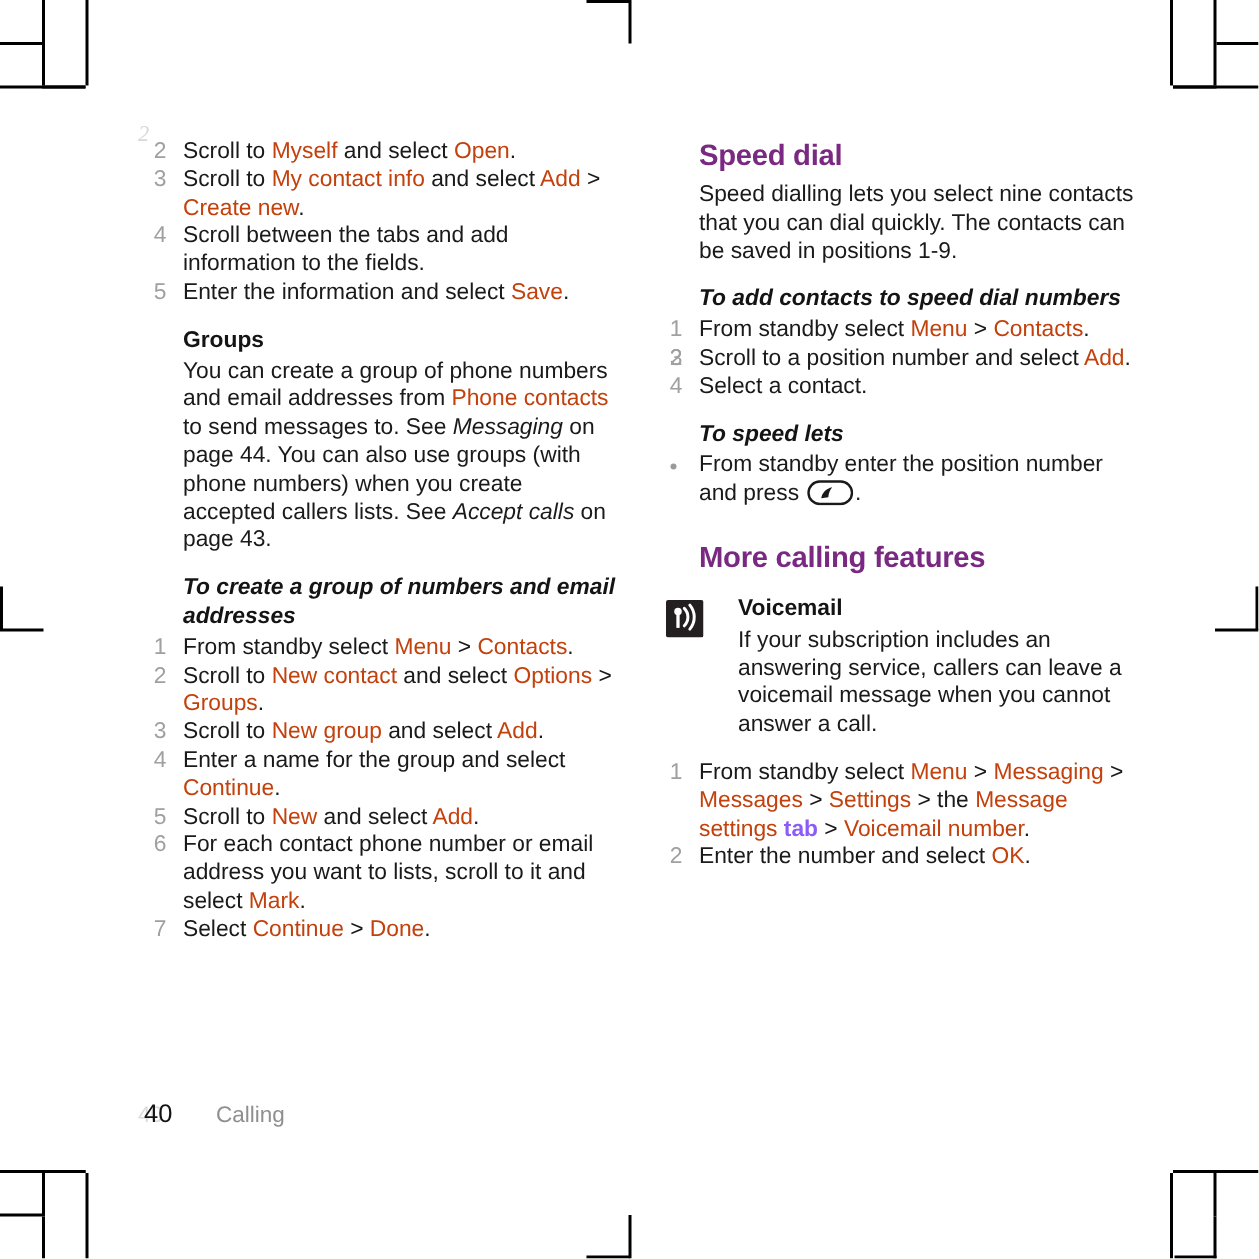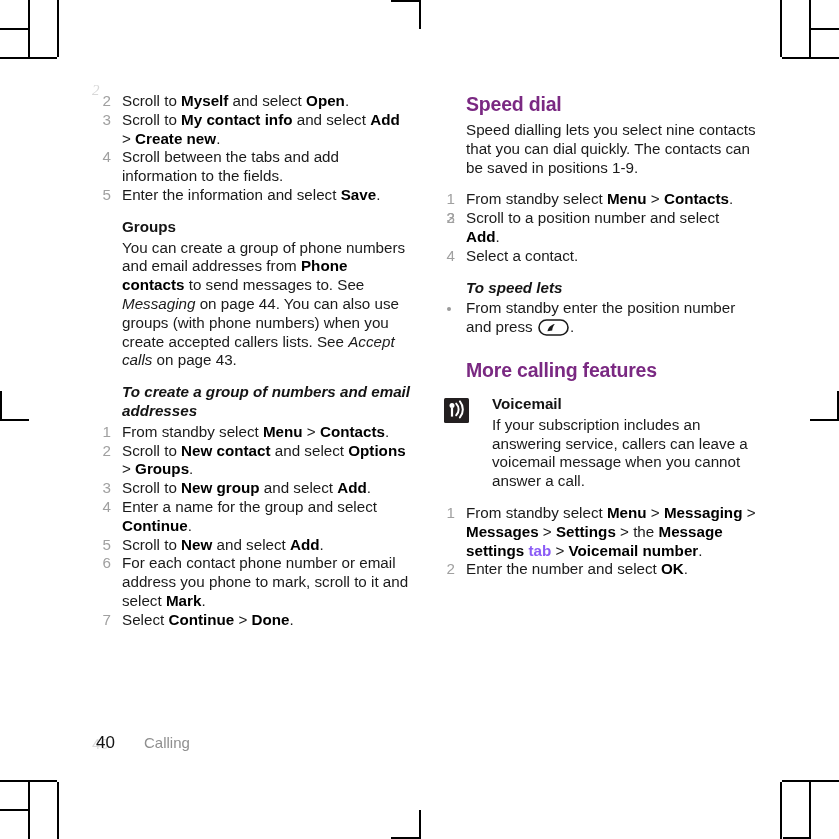--- a/index.html
+++ b/index.html
@@ -146,21 +146,21 @@
   ul.steps > li > .bullet {
     position: absolute;
     left: 7px;
     top: 7.5px;
     width: 4px;
     height: 4px;
     border-radius: 50%;
     background: #9a9a9a;
   }
 
-  .lnk  { color: #000000; font-weight: bold; }
+  .lnk  { color: #c2410c; }
   .em   { font-style: italic; }
   .bd   { font-weight: bold; color: #8b5cf6; }
 
   .gap-s  { height: 8px; }
   .gap-m  { height: 13px; }
   .gap-xl { height: 21px; }
 
   
   .call-key {
     display: inline-block;
@@ -269,32 +269,33 @@
         <div class="gap-m"></div>
         <h3 class="proc-title">To create a group of numbers and email addresses</h3>
       </div>
 
       <ol class="steps">
           <li><span class="num">1</span><span><span>From standby select </span><span class="lnk">Menu</span><span> &gt; </span><span class="lnk">Contacts</span><span>.</span></span></li>
           <li><span class="num">2</span><span><span>Scroll to </span><span class="lnk">New contact</span><span> and select </span><span class="lnk">Options</span><span> &gt; </span><span class="lnk">Groups</span><span>.</span></span></li>
           <li><span class="num">3</span><span><span>Scroll to </span><span class="lnk">New group</span><span> and select </span><span class="lnk">Add</span><span>.</span></span></li>
           <li><span class="num">4</span><span><span>Enter a name for the group and select </span><span class="lnk">Continue</span><span>.</span></span></li>
           <li><span class="num">5</span><span><span>Scroll to </span><span class="lnk">New</span><span> and select </span><span class="lnk">Add</span><span>.</span></span></li>
-          <li><span class="num">6</span><span><span>For each contact phone number or email address you phone to mark, scroll to it and select </span><span class="lnk">Mark</span><span>.</span></span></li>
+          <li><span class="num">6</span><span><span>For each contact phone number or email address you want to lists, scroll to it and select </span><span class="lnk">Mark</span><span>.</span></span></li>
           <li><span class="num">7</span><span><span>Select </span><span class="lnk">Continue</span><span> &gt; </span><span class="lnk">Done</span><span>.</span></span></li>
         </ol>
 
     </div>
 
     <div class="col">
 
       <div class="indent">
         <h2 class="section-title">Speed dial</h2>
         <p class="para"><span>Speed dialling lets you select nine contacts that you can dial quickly. The contacts can be saved in positions 1-9.</span></p>
         <div class="gap-m"></div>
+        <h3 class="proc-title">To add contacts to speed dial numbers</h3>
       </div>
 
       <ol class="steps">
           <li><span class="num">1</span><span><span>From standby select </span><span class="lnk">Menu</span><span> &gt; </span><span class="lnk">Contacts</span><span>.</span></span></li>
           <li><span class="num">2</span></li>
           <li><span class="num">3</span><span><span>Scroll to a position number and select </span><span class="lnk">Add</span><span>.</span></span></li>
           <li><span class="num">4</span><span><span>Select a contact.</span></span></li>
         </ol>
 
       <div class="gap-m"></div>

